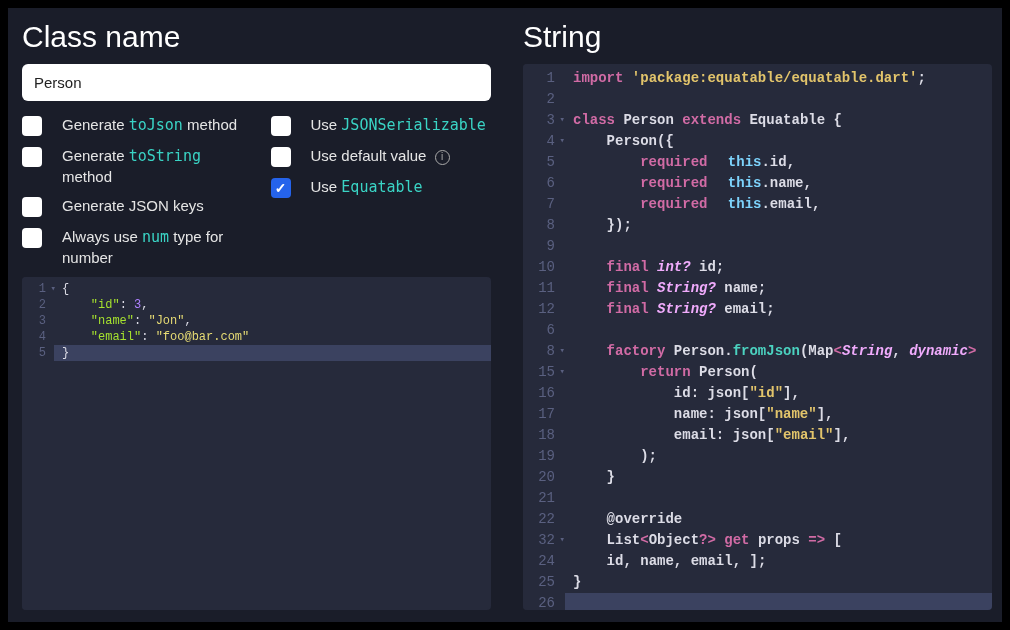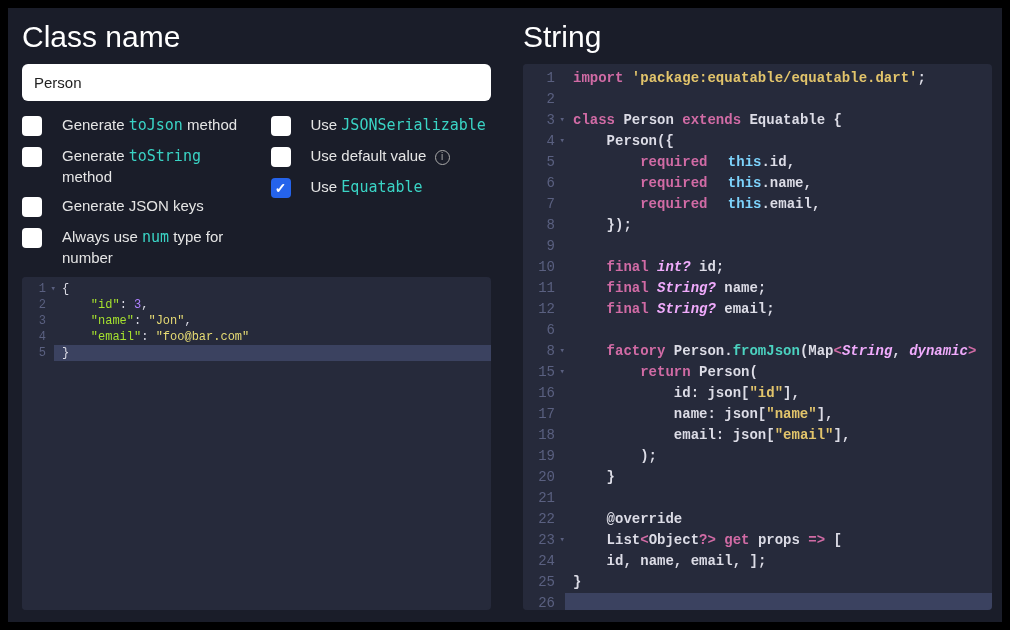--- a/index.html
+++ b/index.html
@@ -208,21 +208,21 @@
           <div class="ln">6</div>
           <div class="ln fold">8</div>
           <div class="ln fold">15</div>
           <div class="ln">16</div>
           <div class="ln">17</div>
           <div class="ln">18</div>
           <div class="ln">19</div>
           <div class="ln">20</div>
           <div class="ln">21</div>
           <div class="ln">22</div>
-          <div class="ln fold">23</div>
+          <div class="ln fold">32</div>
           <div class="ln">24</div>
           <div class="ln">25</div>
           <div class="ln">26</div>
         </div>
       <div class="code" id="out-code"><div class="line"><span class="tok-kw">import</span> <span class="tok-str2">'package:equatable/equatable.dart'</span><span class="tok-punc">;</span></div><div class="line"></div><div class="line"><span class="tok-kw">class</span> <span class="tok-ident">Person</span> <span class="tok-kw">extends</span> <span class="tok-ident">Equatable</span> <span class="tok-punc">{</span></div><div class="line">    <span class="tok-ident">Person</span><span class="tok-punc">({</span></div><div class="line">        <span class="tok-kw">required</span> <span class="tok-this">this</span><span class="tok-punc">.</span><span class="tok-ident">id</span><span class="tok-punc">,</span></div><div class="line">        <span class="tok-kw">required</span> <span class="tok-this">this</span><span class="tok-punc">.</span><span class="tok-ident">name</span><span class="tok-punc">,</span></div><div class="line">        <span class="tok-kw">required</span> <span class="tok-this">this</span><span class="tok-punc">.</span><span class="tok-ident">email</span><span class="tok-punc">,</span></div><div class="line">    <span class="tok-punc">});</span></div><div class="line"></div><div class="line">    <span class="tok-kw">final</span> <span class="tok-type">int?</span> <span class="tok-ident">id</span><span class="tok-punc">;</span></div><div class="line">    <span class="tok-kw">final</span> <span class="tok-type">String?</span> <span class="tok-ident">name</span><span class="tok-punc">;</span></div><div class="line">    <span class="tok-kw">final</span> <span class="tok-type">String?</span> <span class="tok-ident">email</span><span class="tok-punc">;</span></div><div class="line"></div><div class="line">    <span class="tok-kw">factory</span> <span class="tok-ident">Person</span><span class="tok-punc">.</span><span class="tok-fn">fromJson</span><span class="tok-punc">(</span><span class="tok-ident">Map</span><span class="tok-op">&lt;</span><span class="tok-type">String</span><span class="tok-punc">, </span><span class="tok-type">dynamic</span><span class="tok-op">&gt;</span></div><div class="line">        <span class="tok-kw">return</span> <span class="tok-ident">Person</span><span class="tok-punc">(</span></div><div class="line">            <span class="tok-ident">id</span><span class="tok-punc">:</span> <span class="tok-ident">json</span><span class="tok-punc">[</span><span class="tok-str2">"id"</span><span class="tok-punc">],</span></div><div class="line">            <span class="tok-ident">name</span><span class="tok-punc">:</span> <span class="tok-ident">json</span><span class="tok-punc">[</span><span class="tok-str2">"name"</span><span class="tok-punc">],</span></div><div class="line">            <span class="tok-ident">email</span><span class="tok-punc">:</span> <span class="tok-ident">json</span><span class="tok-punc">[</span><span class="tok-str2">"email"</span><span class="tok-punc">],</span></div><div class="line">        <span class="tok-punc">);</span></div><div class="line">    <span class="tok-punc">}</span></div><div class="line"></div><div class="line">    <span class="tok-ident">@override</span></div><div class="line">    <span class="tok-ident">List</span><span class="tok-op">&lt;</span><span class="tok-ident">Object</span><span class="tok-op">?&gt;</span> <span class="tok-kw">get</span> <span class="tok-ident">props</span> <span class="tok-op">=&gt;</span> <span class="tok-punc">[</span></div><div class="line">    <span class="tok-ident">id</span><span class="tok-punc">,</span> <span class="tok-ident">name</span><span class="tok-punc">,</span> <span class="tok-ident">email</span><span class="tok-punc">, ];</span></div><div class="line"><span class="tok-punc">}</span></div><div class="line hl"></div></div>
     </div>
   </div>
 </div>
 
 </body></html>

